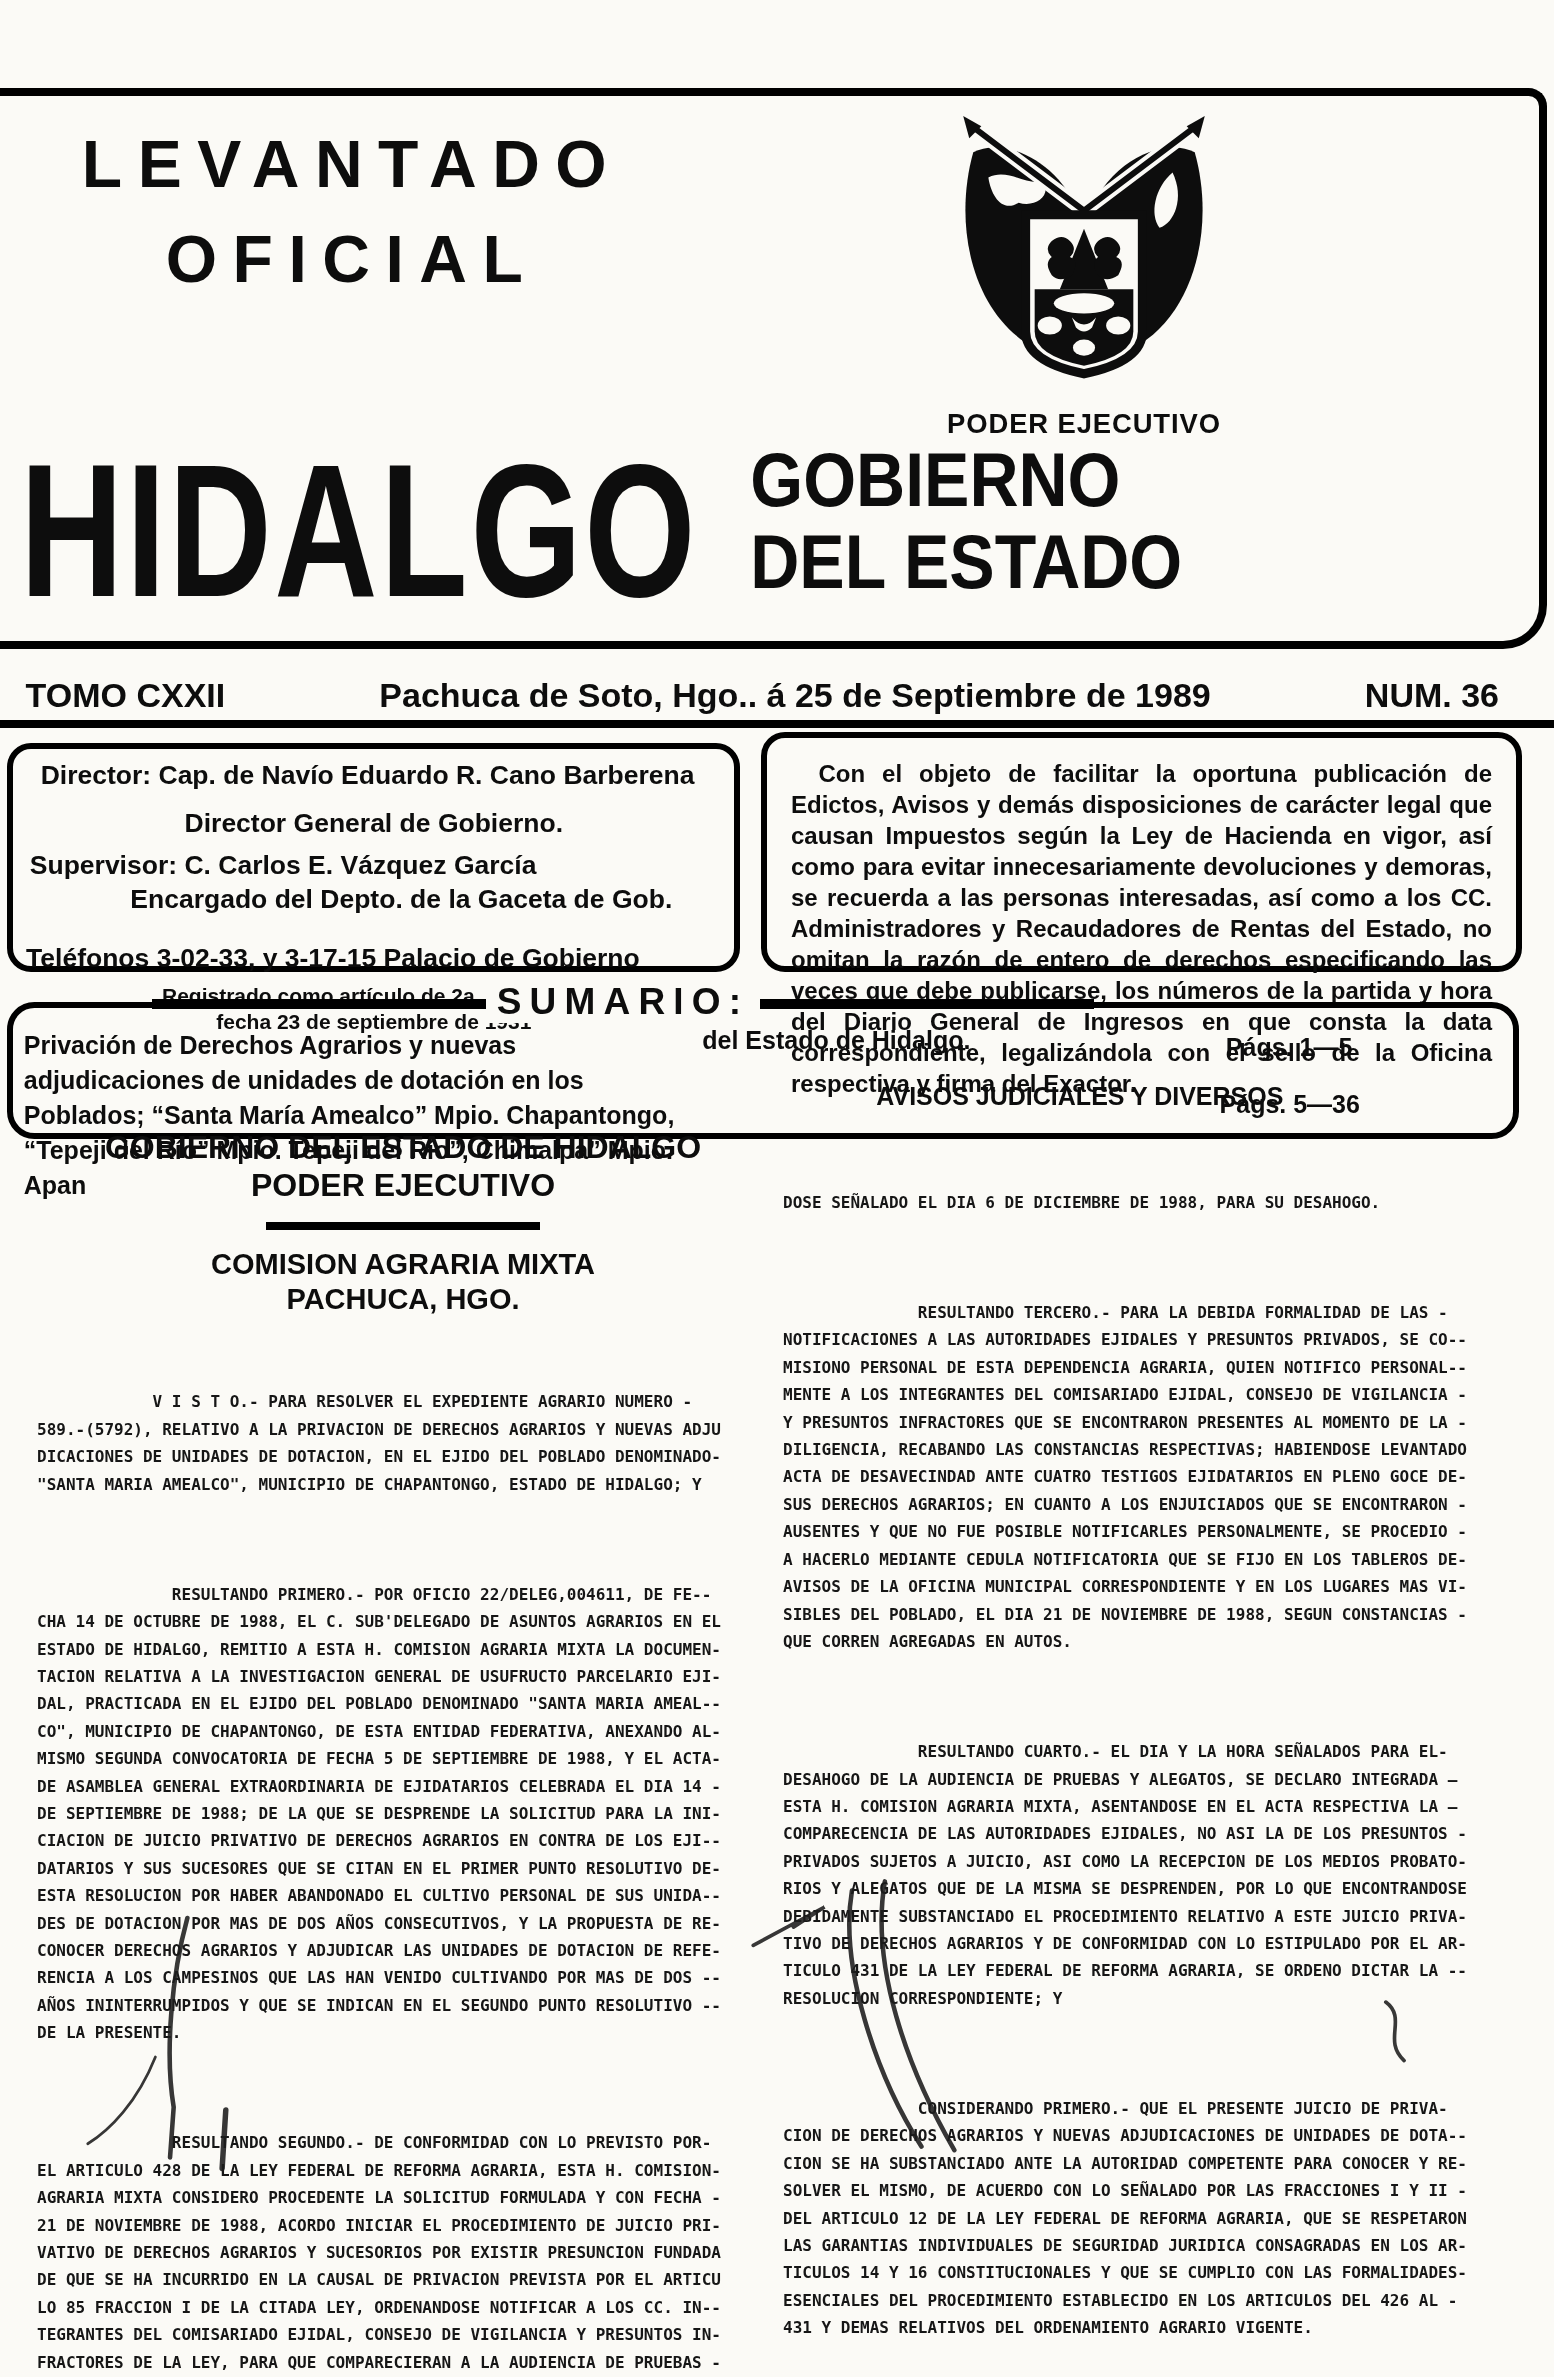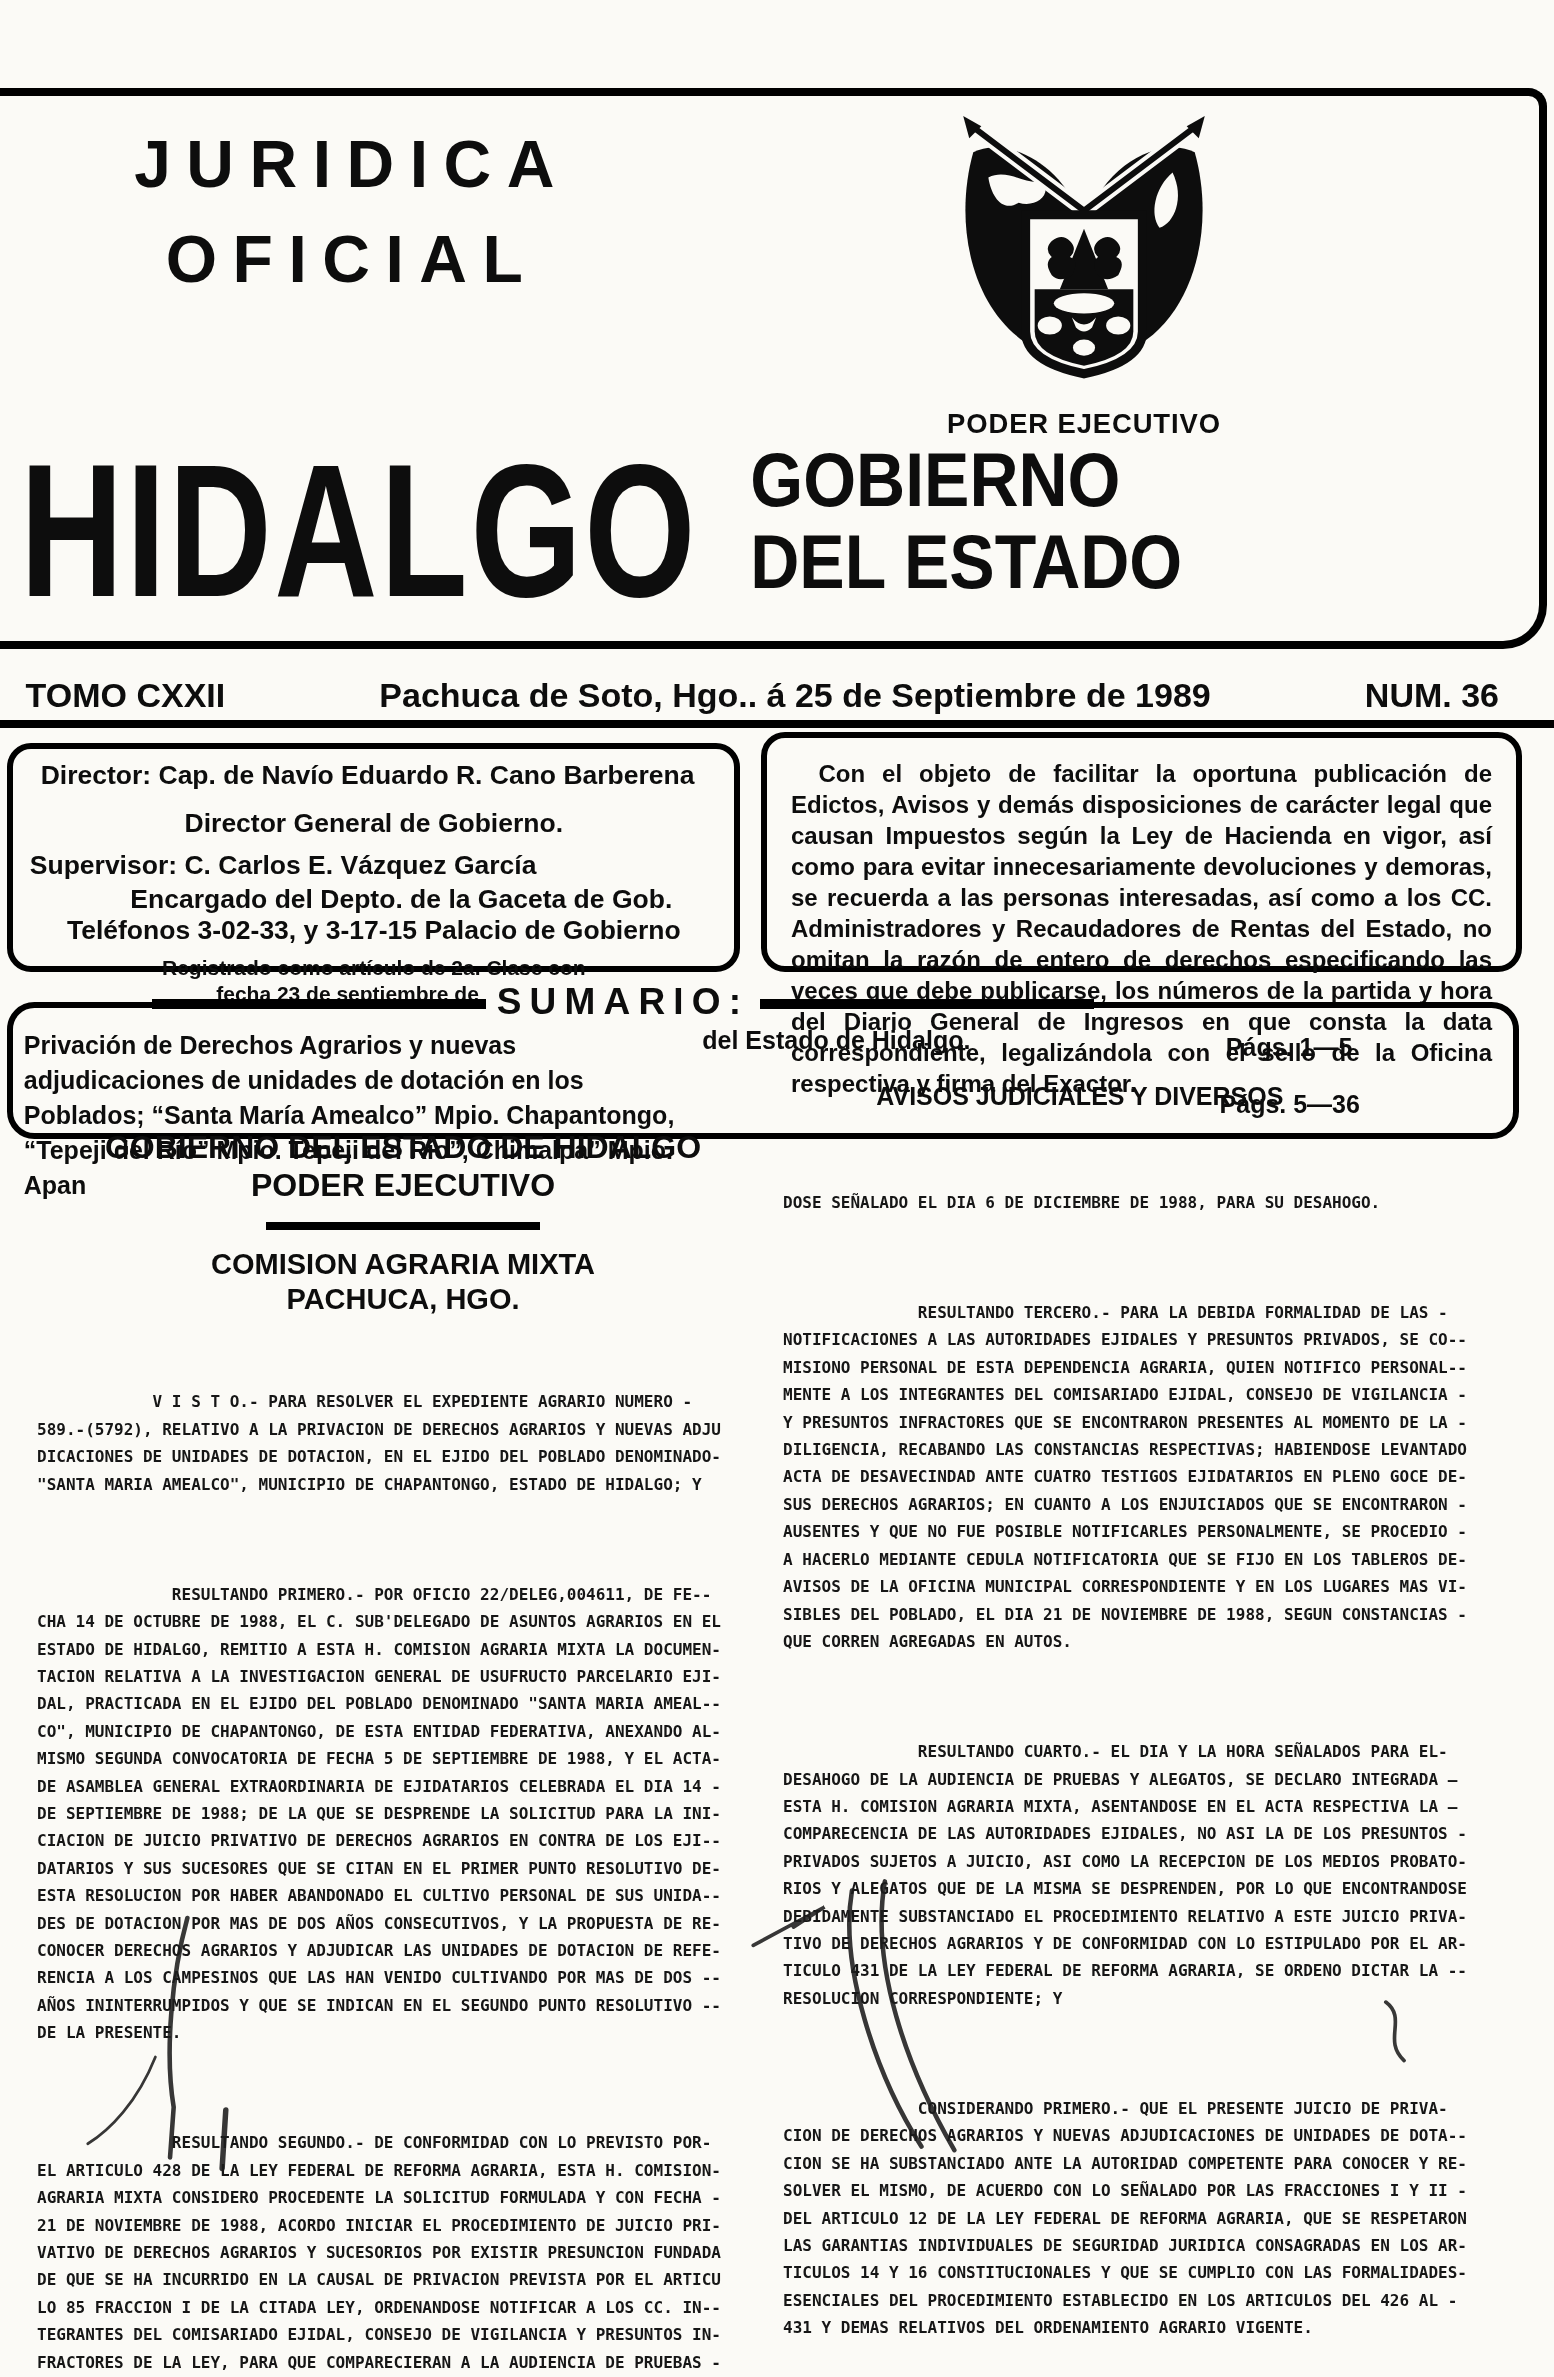--- a/index.html
+++ b/index.html
@@ -28,21 +28,21 @@
     border-bottom:8.2px solid #000; display:flex; align-items:flex-end; justify-content:space-between;
     padding:0 55px 5.5px 25.6px; font-size:34px; font-weight:bold; }
 
   
   .director-box { position:absolute; left:7.3px; top:743px; width:733px; height:229px;
     border:6.4px solid #000; border-radius:24px; padding:11px 12.8px; font-weight:bold; }
   .d-l1 { font-size:26.5px; text-align:left; padding-left:14.6px; }
   .d-l2 { font-size:26.5px; text-align:center; margin-top:17px; }
   .d-l3 { font-size:26.5px; text-align:left; padding-left:3.7px; margin-top:11px; }
   .d-l4 { font-size:26.5px; text-align:center; padding-left:55px; margin-top:2.7px; }
-  .d-l5 { font-size:26.5px; text-align:center; margin-top:0; }
+  .d-l5 { font-size:26.5px; margin-top:28px; }
   .d-reg { font-size:21px; text-align:center; margin-top:9.1px; line-height:26.5px; }
 
   .notice-box { position:absolute; left:761px; top:732px; width:761px; height:240px;
     border:6.4px solid #000; border-radius:24px; padding:20px 24px 0 24px; }
   .notice-text { font-size:24px; font-weight:bold; line-height:31px; text-align:justify; text-indent:27.4px; }
 
   
   .sumario-box { position:absolute; left:7.3px; top:1002px; width:1512px; height:137px;
     border:6.4px solid #000; border-radius:27.4px; }
   .sumario-title-row { position:absolute; left:0; top:984px; width:1246px; height:40px;
@@ -74,21 +74,21 @@
   .pen-overlay { position:absolute; left:0; top:0; width:1554px; height:2377px; pointer-events:none; }
 </style>
 </head>
 <body>
 
 <div class="page">
 
   <div class="mast-frame"></div>
 
   <div class="title-periodico">
-    <div>JURIDICA</div>
+    <div>LEVANTADO</div>
     <div>OFICIAL</div>
   </div>
 
   <div class="emblem">
     <svg width="302" height="302" viewBox="0 0 300 300">
 
       <path d="M148,118 C128,58 70,34 40,50 C18,128 42,226 118,252 L148,258 Z" fill="#0d0d0d"></path>
       <path d="M152,118 C172,58 230,34 260,50 C282,128 258,226 182,252 L152,258 Z" fill="#0d0d0d"></path>
 
       <path d="M55,75 C75,65 95,85 110,78 C118,95 100,105 85,100 C70,110 58,95 55,75 Z" fill="#fbfaf6"></path>

